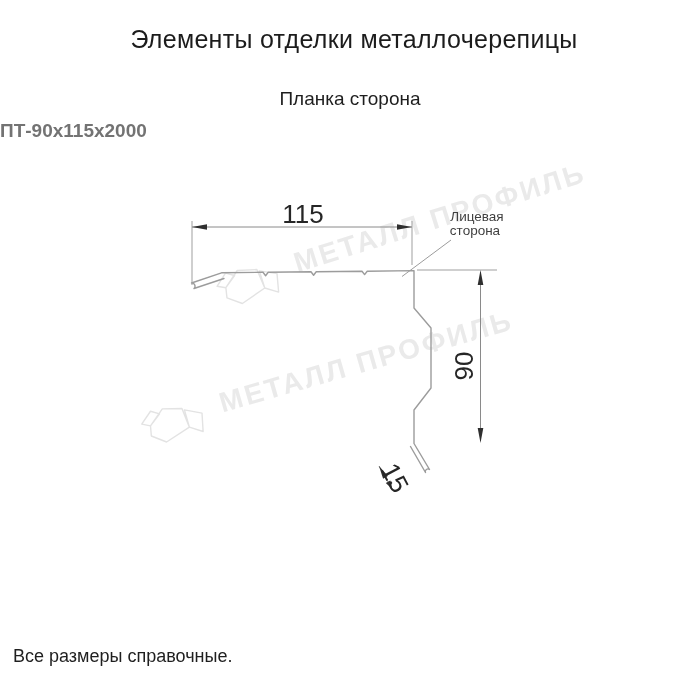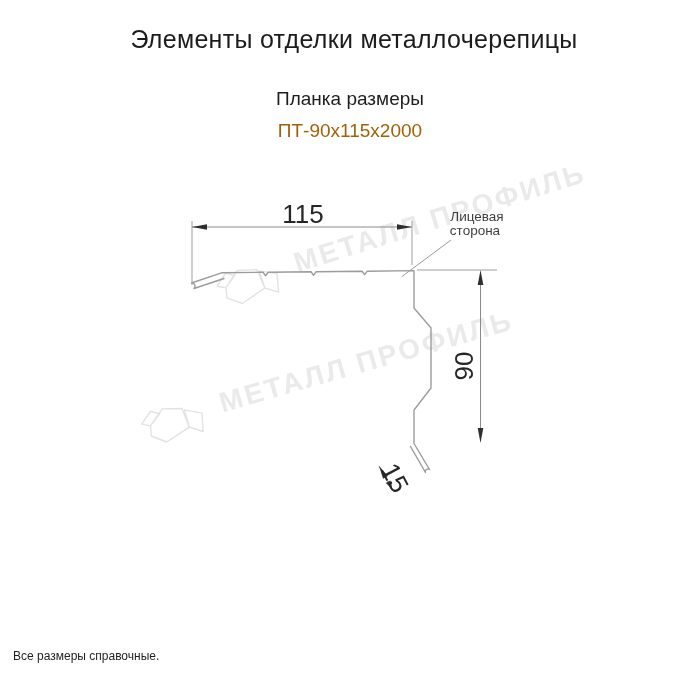--- a/index.html
+++ b/index.html
@@ -16,42 +16,42 @@
     text-align:center;
     font-size:25px;font-weight:400;letter-spacing:.3px;
     color:#1c1c1c;
   }
   .product-name{
     position:absolute;left:0;top:88px;width:700px;
     text-align:center;font-size:19px;font-weight:400;color:#1e1e1e;
   }
   .product-model{
     position:absolute;left:0;top:120px;width:700px;
-    text-align:center;font-size:19px;font-weight:400;color:#a16207;
+    text-align:left;font-size:19px;font-weight:700;color:#737373;
   }
   svg.drawing{position:absolute;left:0;top:0;}
   .profile{stroke:#9c9c9c;stroke-width:1.4;fill:none;stroke-linejoin:round;stroke-linecap:round;}
   .dimline{stroke:#8a8a8a;stroke-width:1;fill:none;}
   .extline{stroke:#9f9f9f;stroke-width:1;fill:none;}
   .leader{stroke:#9c9c9c;stroke-width:1;fill:none;}
   .arrow{fill:#2f2f2f;stroke:none;}
   .dim-text{font-family:"Liberation Sans",sans-serif;font-size:26px;fill:#262626;}
   .label-text{font-family:"Liberation Sans",sans-serif;font-size:13.5px;fill:#3f3f3f;}
   .wm-text{font-family:"Liberation Sans",sans-serif;font-size:28px;font-weight:700;fill:#eaeaea;letter-spacing:2.5px;}
   .wm-logo{stroke:#e3e3e3;stroke-width:1.4;fill:none;stroke-linejoin:round;}
   .footer{
     position:absolute;left:13px;top:648px;
-    font-size:12px;line-height:16px;color:#1f1f1f;
+    font-size:18px;line-height:16px;color:#1f1f1f;
   }
 </style>
 </head>
 <body>
 
 <div class="page-title">Элементы отделки металлочерепицы</div>
-<div class="product-name">Планка размеры</div>
+<div class="product-name">Планка сторона</div>
 <div class="product-model">ПТ-90х115х2000</div>
 
 <svg class="drawing" width="700" height="700" viewBox="0 0 700 700">
 
   <g transform="translate(222,312) rotate(-17.5)">
     <path class="wm-logo" d="M 3,-26 L 15,-36 L 23,-31 L 11,-22 Z
          M 11,-22 L 27,-35 L 46,-30 L 48,-10 L 22,-2 L 9,-12 Z
          M 48,-28 L 64,-20 L 60,-2 L 48,-10 Z"></path>
     <text class="wm-text" x="84" y="-15">МЕТАЛЛ ПРОФИЛЬ</text>
   </g>

